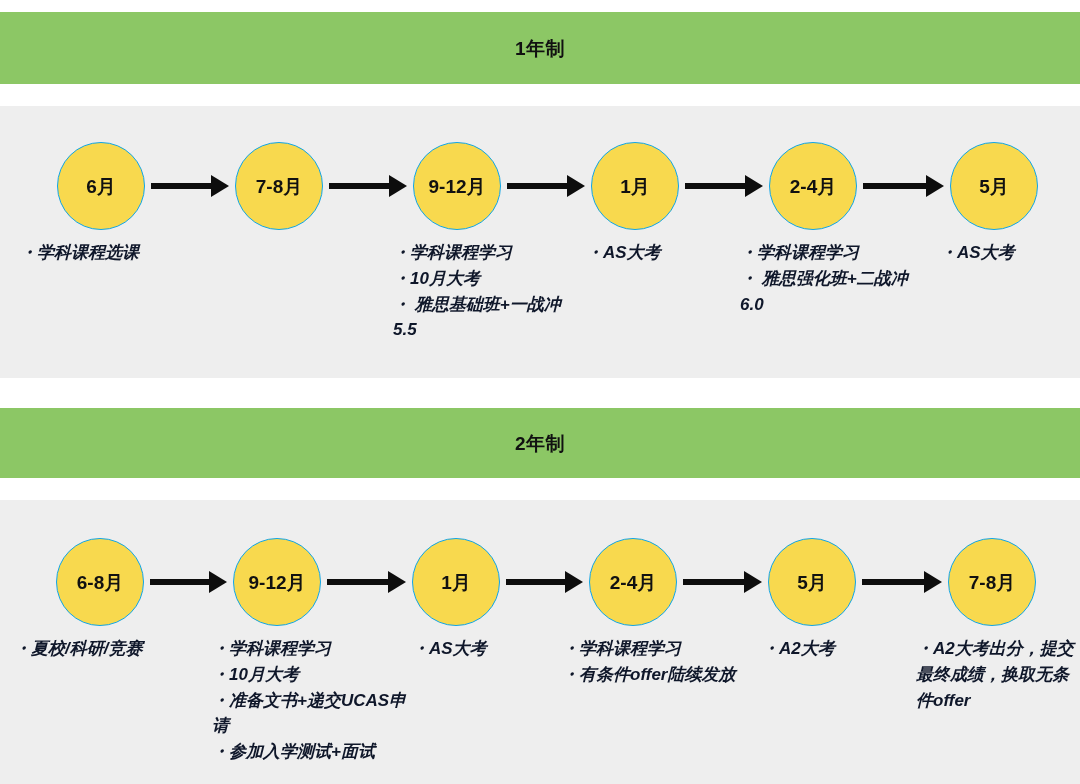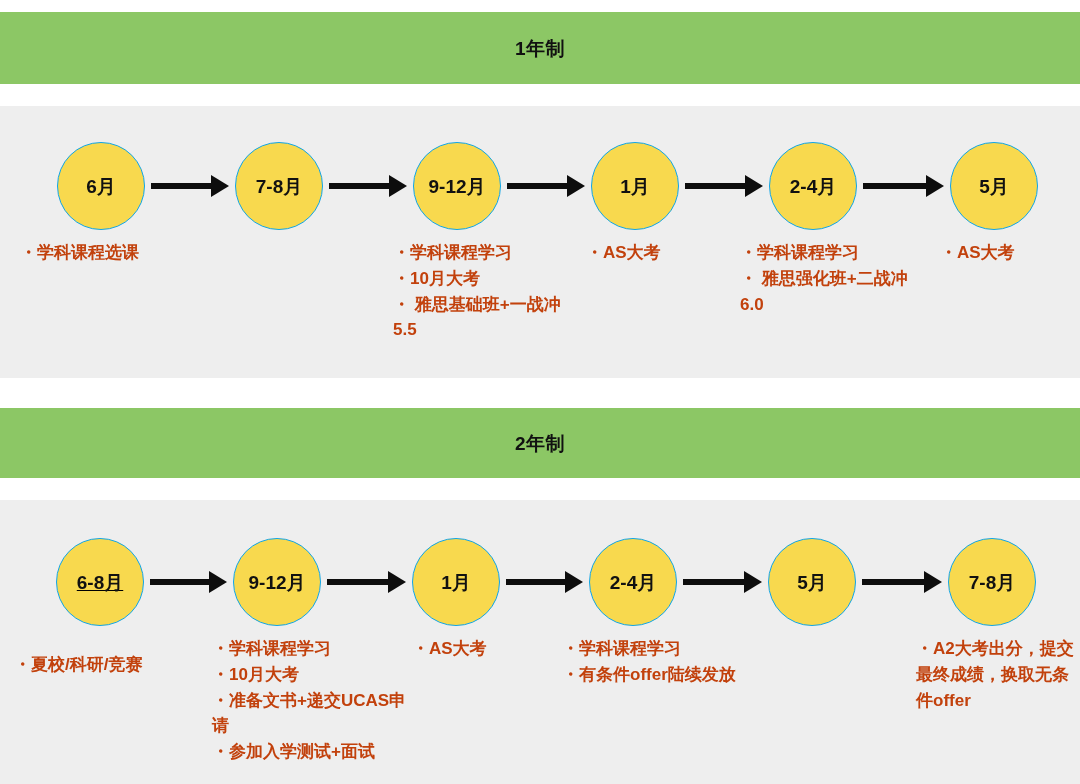--- a/index.html
+++ b/index.html
@@ -80,24 +80,25 @@
     border-top: 11px solid transparent;
     border-bottom: 11px solid transparent;
     border-left: 18px solid #0d0d0d;
     flex: 0 0 auto;
     margin-left: -1px;
   }
 
   
   .notes {
     position: absolute;
-    color: #c2410c;
+    color: #0f172a;
     font-size: 17px;
     font-weight: 700;
     line-height: 1.52;
+    font-style: italic;
   }
   .note-line {
     white-space: normal;
   }
 </style>
 </head>
 <body>
 
 <div class="page">
 
@@ -166,21 +167,21 @@
       <div class="note-line">・AS大考</div>
     </div>
   </div>
 
   <div class="band-header" id="hdr-1" style="top: 396px; height: 70px; background: rgb(140, 199, 101);">
     <div class="band-header-title">2年制</div>
   </div>
 
   <div class="band-panel" id="panel-1" style="top: 488px; height: 296px; background: rgb(238, 238, 238);">
 
-    <div class="node" id="n-1-0" style="left: 100px; top: 38px; background: rgb(248, 217, 78); text-decoration: underline;">
+    <div class="node" id="n-1-0" style="left: 100px; top: 38px; background: rgb(248, 217, 78);">
       <span class="node-label">6-8月</span>
     </div>
     <div class="node" id="n-1-1" style="left: 277px; top: 38px; background: rgb(248, 217, 78);">
       <span class="node-label">9-12月</span>
     </div>
     <div class="node" id="n-1-2" style="left: 456px; top: 38px; background: rgb(248, 217, 78);">
       <span class="node-label">1月</span>
     </div>
     <div class="node" id="n-1-3" style="left: 633px; top: 38px; background: rgb(248, 217, 78);">
       <span class="node-label">2-4月</span>
@@ -206,34 +207,37 @@
       </div>
     <div class="arrow" id="a-1-3" style="left: 683px; width: 79px; top: 73px;">
         <div class="shaft"></div>
         <div class="head"></div>
       </div>
     <div class="arrow" id="a-1-4" style="left: 862px; width: 80px; top: 73px;">
         <div class="shaft"></div>
         <div class="head"></div>
       </div>
 
-    <div class="notes" id="t-1-0" style="left: 14px; top: 152px; width: 190px;">
+    <div class="notes" id="t-1-0" style="left: 14px; top: 136px; width: 190px;">
       <div class="note-line">・夏校/科研/竞赛</div>
     </div>
     <div class="notes" id="t-1-1" style="left: 212px; top: 136px; width: 200px;">
       <div class="note-line">・学科课程学习</div>
       <div class="note-line">・10月大考</div>
       <div class="note-line">・准备文书+递交UCAS申请</div>
       <div class="note-line">・参加入学测试+面试</div>
     </div>
     <div class="notes" id="t-1-2" style="left: 412px; top: 136px; width: 150px;">
       <div class="note-line">・AS大考</div>
     </div>
     <div class="notes" id="t-1-3" style="left: 562px; top: 136px; width: 180px;">
       <div class="note-line">・学科课程学习</div>
       <div class="note-line">・有条件offer陆续发放</div>
     </div>
+    <div class="notes" id="t-1-4" style="left: 762px; top: 136px; width: 150px;">
+      <div class="note-line">・A2大考</div>
+    </div>
     <div class="notes" id="t-1-5" style="left: 916px; top: 136px; width: 160px;">
       <div class="note-line">・A2大考出分，提交最终成绩，换取无条件offer</div>
     </div>
   </div>
 
 </div>
 
 </body></html>

